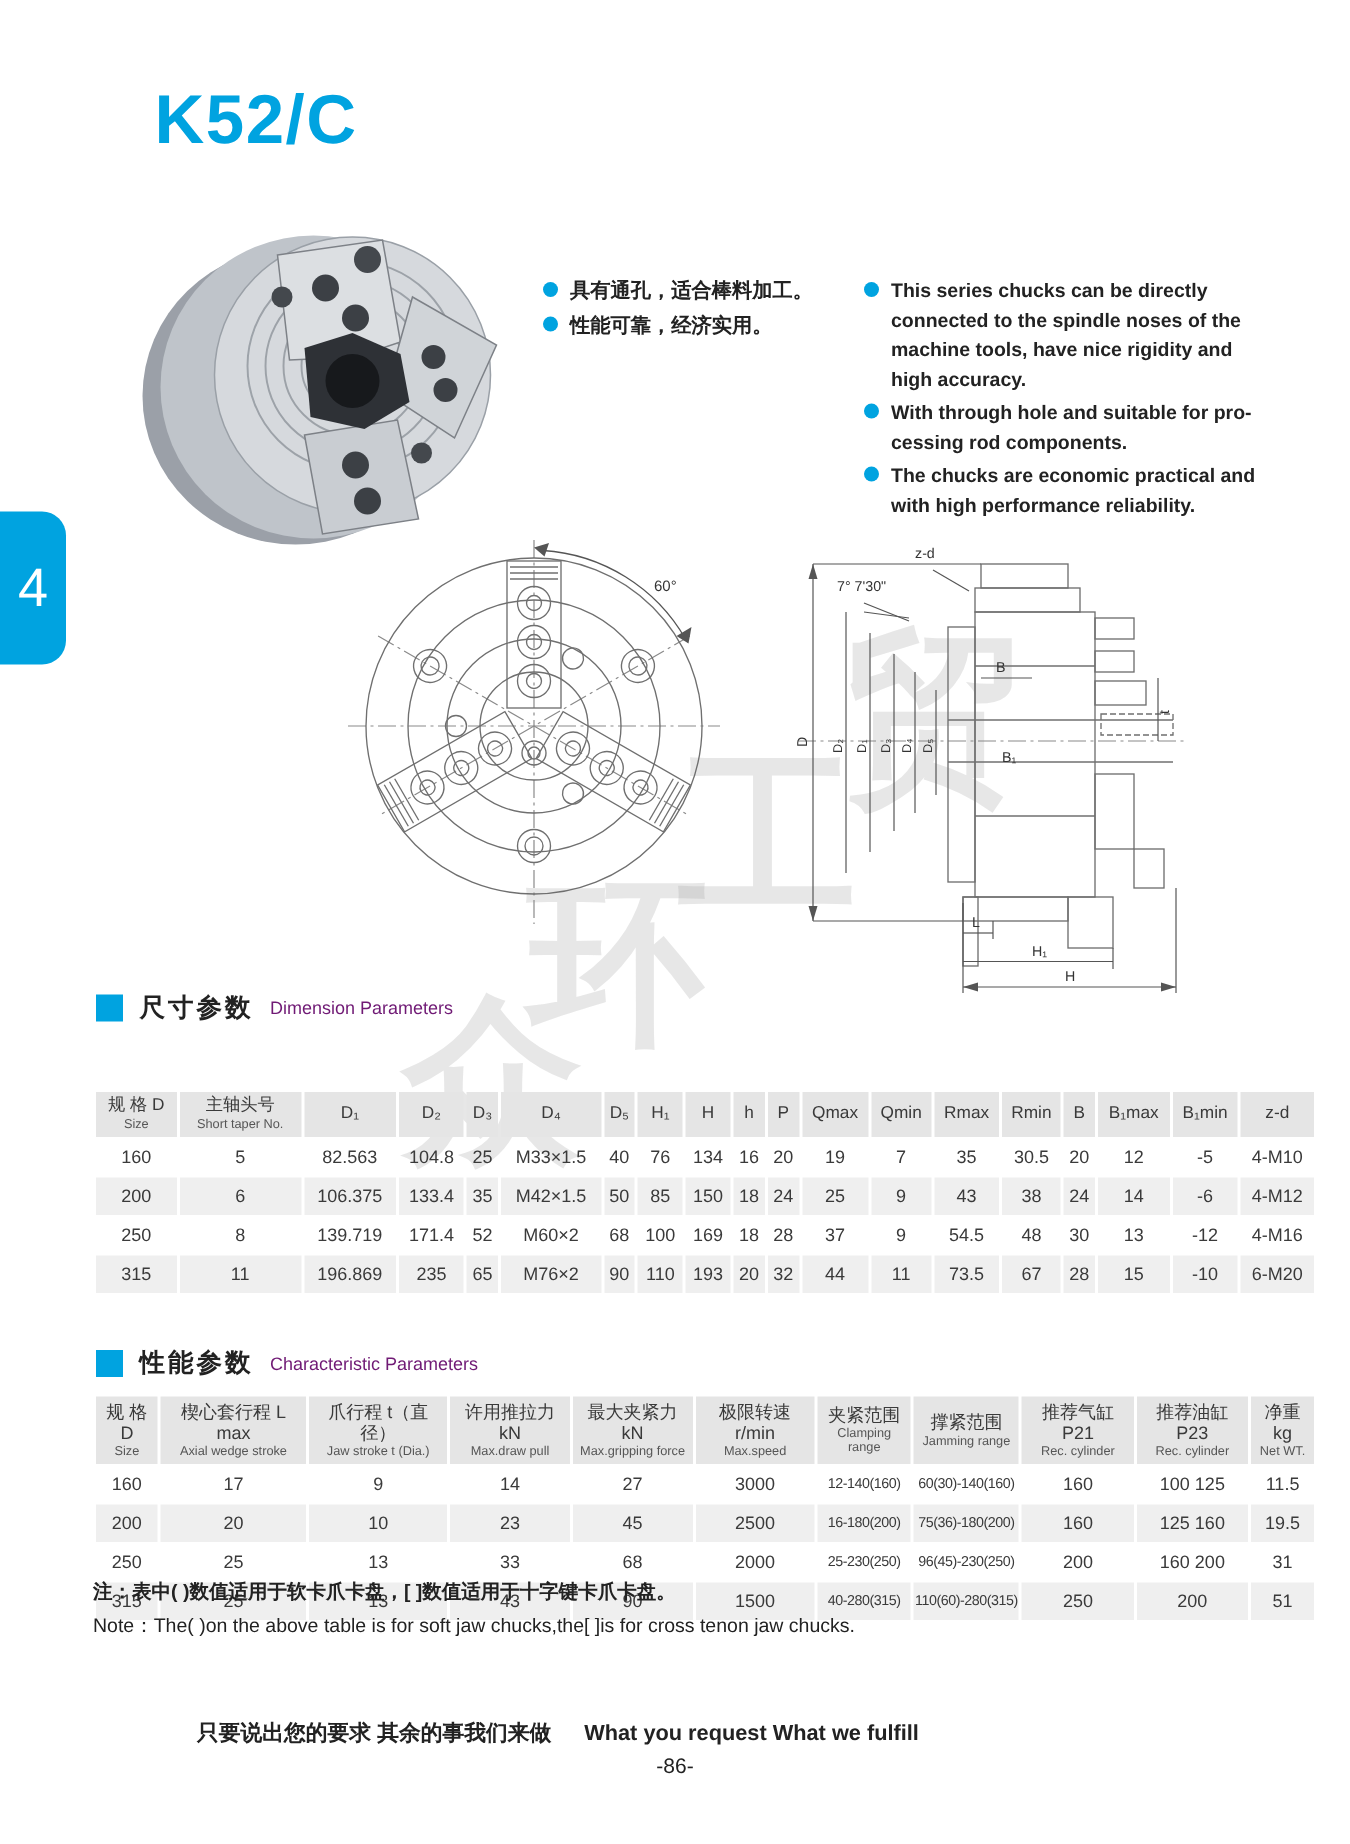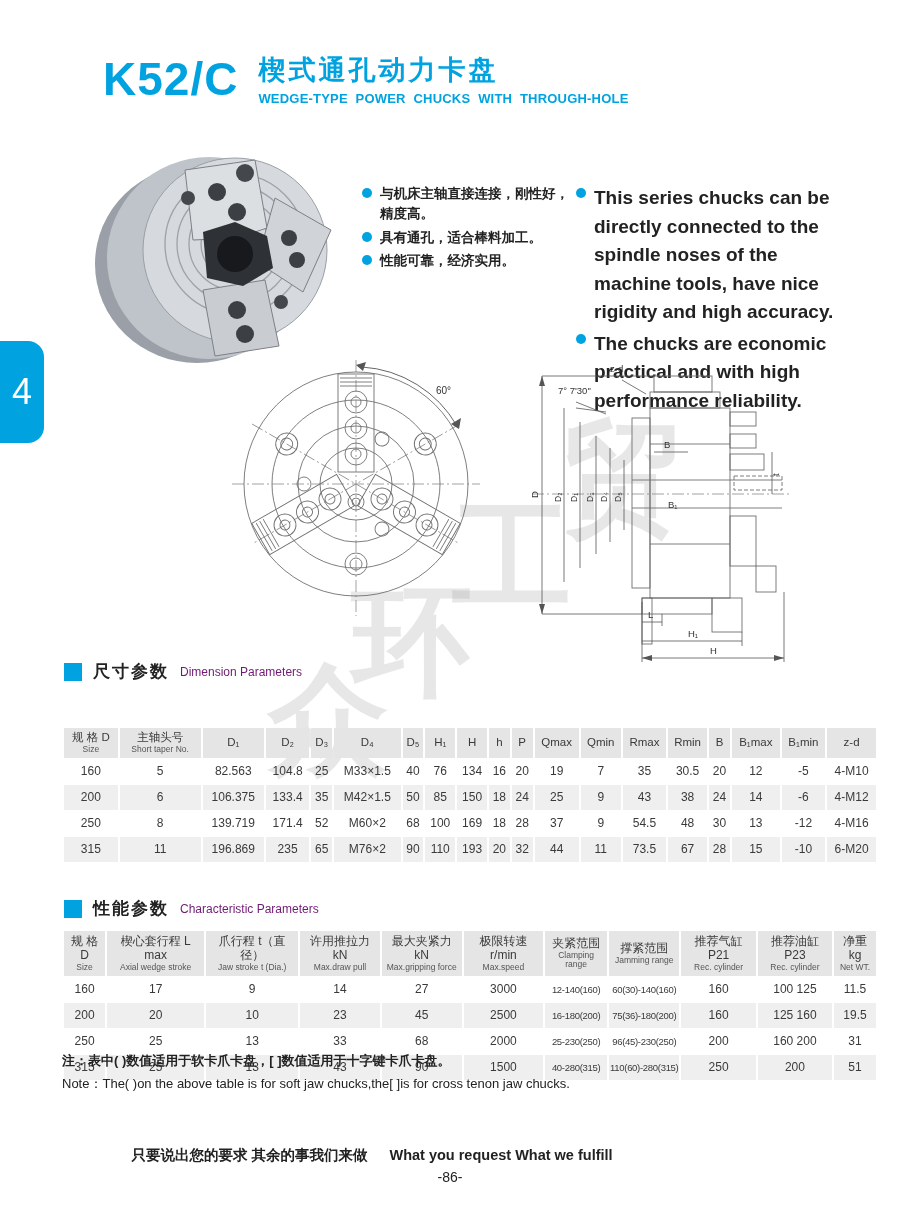--- a/index.html
+++ b/index.html
@@ -14,21 +14,21 @@
   .title-zh{font-size:27px;font-weight:bold;color:#00A3E0;letter-spacing:3px;line-height:1.1;}
   .title-en{font-size:13px;font-weight:bold;color:#00A3E0;margin-top:5px;word-spacing:4px;letter-spacing:.2px;}
   
   .side-tab{position:absolute;left:0;top:341px;width:44px;height:102px;background:#00A3E0;
     border-radius:0 16px 16px 0;color:#fff;font-size:36px;display:flex;align-items:center;justify-content:center;}
   
   .features{position:absolute;display:flex;flex-direction:column;gap:3px;}
   .features-zh{left:362px;top:184px;width:212px;}
   .features-en{left:576px;top:184px;width:272px;}
   .feat{display:flex;gap:8px;font-size:13.5px;font-weight:bold;line-height:1.5;color:#222;}
-  .features-en .feat{font-size:19px;justify-content:space-between;}
+  .features-en .feat{font-size:13px;justify-content:space-between;}
   .dot{width:10px;height:10px;border-radius:50%;background:#00A3E0;flex:none;margin-top:4px;}
   
   .photo{position:absolute;left:85px;top:140px;}
   .front-view{position:absolute;left:230px;top:358px;}
   .section-view{position:absolute;left:492px;top:356px;}
   .watermark{position:absolute;left:0;top:0;width:900px;height:1229px;pointer-events:none;}
   .watermark span{position:absolute;font-size:120px;color:#aaaaaa;opacity:.28;font-weight:bold;}
   
   .section{position:absolute;left:64px;display:flex;align-items:center;gap:11px;}
   .sq{width:18px;height:18px;background:#00A3E0;flex:none;}
@@ -61,24 +61,20 @@
 
 <div class="watermark">
   <span style="left:268px;top:640px;">众</span>
   <span style="left:352px;top:562px;">环</span>
   <span style="left:452px;top:478px;">工</span>
   <span style="left:560px;top:398px;">贸</span>
 </div>
 
 <div class="header">
   <div class="model">K52/C</div>
-  <div class="titles">
-    <div class="title-zh">楔式通孔动力卡盘</div>
-    <div class="title-en">WEDGE-TYPE POWER CHUCKS WITH THROUGH-HOLE</div>
-  </div>
 </div>
 
 <div class="side-tab">4</div>
 
 <svg class="photo" width="275" height="235" viewBox="0 0 275 235">
   <ellipse cx="112" cy="124" rx="102" ry="99" fill="#9ba0a8"></ellipse>
   <ellipse cx="124" cy="118" rx="102" ry="101" fill="#bfc4ca"></ellipse>
   <circle cx="150" cy="110" r="92" fill="#d6d9dd" stroke="#9aa0a7" stroke-width="1"></circle>
   <g stroke="#8f959c" fill="none" stroke-width="1.3" opacity=".8">
     <circle cx="150" cy="104" r="34"></circle>
@@ -108,36 +104,36 @@
   <g fill="#44484d">
     <circle cx="160" cy="33" r="9"></circle>
       <circle cx="103" cy="58" r="7"></circle>
       <circle cx="196" cy="162" r="7"></circle>
   </g>
 </svg>
 
 <div class="features features-zh">
     <div class="feat">
       <span class="dot"></span>
-      <span>与机床主轴直接连接，刚性好，精度高。</span>
-    </div>
-    <div class="feat">
-      <span class="dot"></span>
       <span>具有通孔，适合棒料加工。</span>
     </div>
     <div class="feat">
       <span class="dot"></span>
       <span>性能可靠，经济实用。</span>
     </div>
   </div>
 
 <div class="features features-en">
     <div class="feat">
       <span class="dot"></span>
       <span>This series chucks can be directly connected to the spindle noses of the machine tools, have nice rigidity and high accuracy.</span>
+    </div>
+    <div class="feat">
+      <span class="dot"></span>
+      <span>With through hole and suitable for pro-cessing rod components.</span>
     </div>
     <div class="feat">
       <span class="dot"></span>
       <span>The chucks are economic practical and with high performance reliability.</span>
     </div>
   </div>
 
 <svg class="front-view" width="252" height="262" viewBox="0 0 252 262">
   <g stroke="#8a8a8a" fill="none" stroke-width=".8" stroke-dasharray="12 3 2 3">
     <line x1="126" y1="2" x2="126" y2="258"></line>

